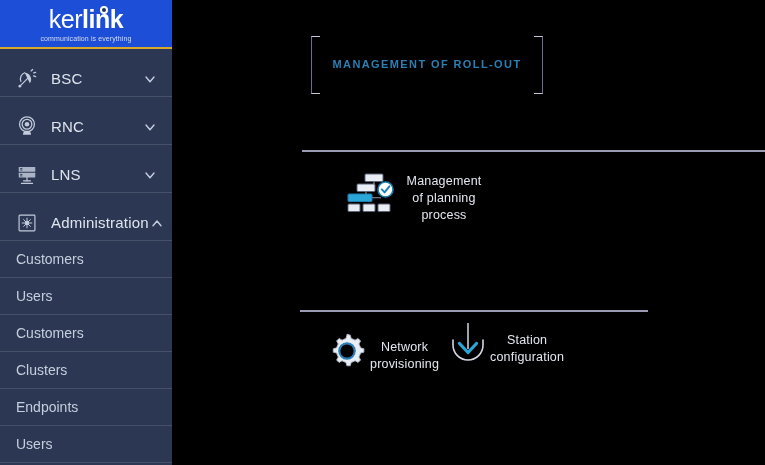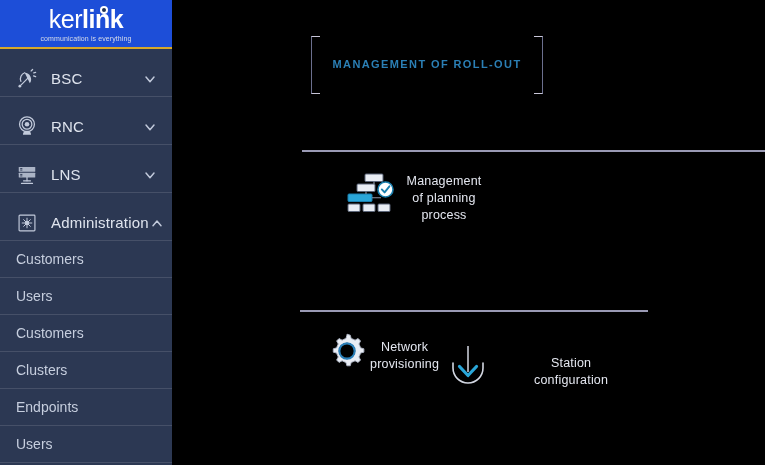--- a/index.html
+++ b/index.html
@@ -192,21 +192,21 @@
   .tile .tile-label {
     font-size: 12.5px;
     line-height: 1.35;
     text-align: center;
     letter-spacing: 0.2px;
     white-space: pre-line;
   }
 
   #tile-planning { left: 172px; top: 172px; width: 148px; }
   #tile-network  { left: 152px; top: 328px; width: 116px; }
-  #tile-station  { left: 274px; top: 344px; width: 120px; gap: 44px; }
+  #tile-station  { left: 274px; top: 321px; width: 120px; }
 </style>
 </head>
 <body>
 
 <div id="app">
 
   <div id="sidebar">
 
     <div class="logo-header">
       <div class="logo-wrap">

